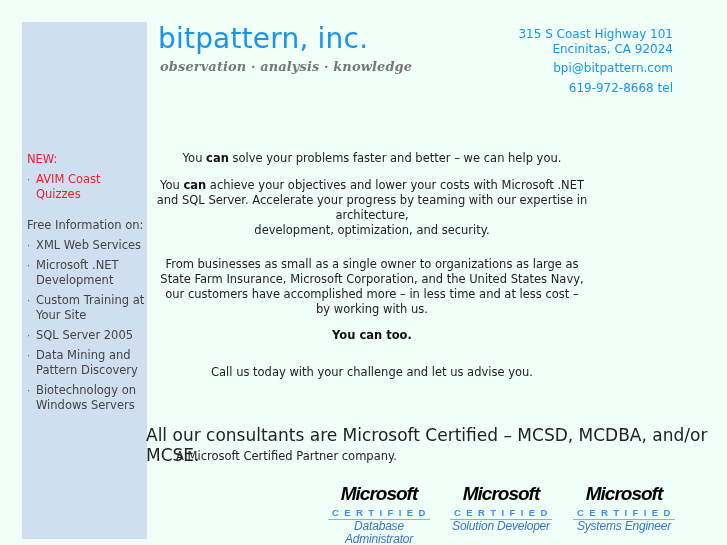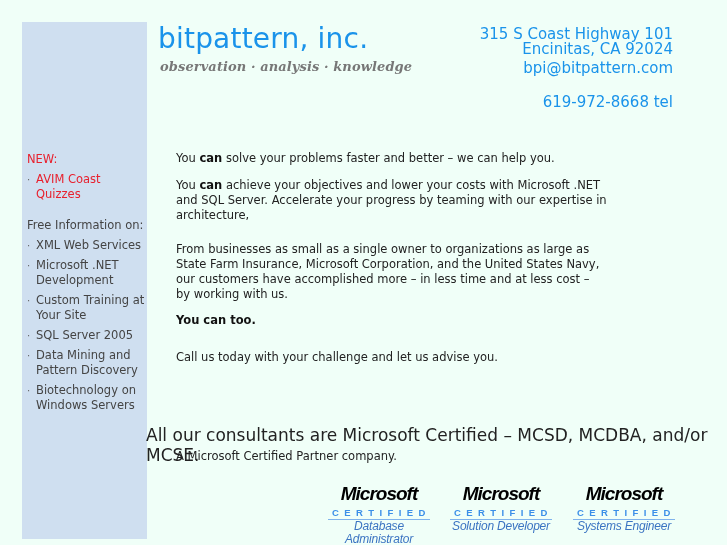--- a/index.html
+++ b/index.html
@@ -25,25 +25,25 @@
   .tagline {
     position: absolute; left: 160px; top: 59px;
     font-family: "DejaVu Serif", serif;
     font-style: italic; font-weight: bold;
     font-size: 13px; color: #777;
     letter-spacing: 0.1px;
   }
   .contact {
     position: absolute; right: 54px; top: 27px;
     text-align: right;
-    font-size: 15px; color: #1a93ea;
+    font-size: 12px; color: #1a93ea;
     line-height: 15px;
   }
   .contact .gap { margin-top: 4px; }
-  .contact .gap2 { margin-top: 19px; }
+  .contact .gap2 { margin-top: 5px; }
 
   .side-content {
     position: absolute; left: 27px; top: 152px;
     width: 120px;
     font-size: 11.5px; line-height: 15px;
     color: #444;
   }
   .side-new { color: #e8212e; margin-bottom: 5px; }
   .side-list { list-style: none; margin: 0; padding: 0; }
   .side-list li {
@@ -52,24 +52,25 @@
   }
   .side-list li .bullet {
     position: absolute; left: 0; top: 0;
     color: #666; font-size: 10px;
   }
   .side-list li.red a { color: #e8212e; }
   .side-list li a { color: #444; text-decoration: none; cursor: pointer; }
   .side-heading { margin-top: 16px; margin-bottom: 5px; color: #444; }
 
   .main {
-    position: absolute; left: 176px; top: 151px;
+    position: absolute; left: 152px; top: 151px;
     width: 440px;
     font-size: 11.5px; line-height: 15px;
     color: #222;
+    text-align: center;
   }
   .main p { margin: 0; }
   .main b { color: #111; }
   .p1 { margin-bottom: 12px !important; }
   .p2 { margin-bottom: 19px !important; }
   .p3 { margin-bottom: 11px !important; }
   .p4 { margin-bottom: 22px !important; }
   .foot1 { position: absolute; left: 146px; top: 425px; font-size: 17px; color: #222; }
   .foot2 { position: absolute; left: 176px; top: 449px; font-size: 11.5px; color: #222; }
 
@@ -146,21 +147,21 @@
       </li>
       <li>
         <span class="bullet">·</span>
         <a>Biotechnology on Windows Servers</a>
       </li>
     </ul>
   </div>
 
   <div class="main">
     <p class="p1"><span>You </span><b>can</b><span> solve your problems faster and better – we can help you.</span></p>
-    <p class="p2"><span>You </span><b>can</b><span> achieve your objectives and lower your costs with Microsoft .NET</span><br><span>and SQL Server.  Accelerate your progress by teaming with our expertise in architecture,</span><br></p>
+    <p class="p2"><span>You </span><b>can</b><span> achieve your objectives and lower your costs with Microsoft .NET</span><br><span>and SQL Server.  Accelerate your progress by teaming with our expertise in architecture,</span><br><span>development, optimization, and security.</span></p>
     <p class="p3"><span>From businesses as small as a single owner to organizations as large as</span><br><span>State Farm Insurance, Microsoft Corporation, and the United States Navy,</span><br><span>our customers have accomplished more – in less time and at less cost –</span><br><span>by working with us.</span></p>
     <p class="p4"><b>You can too.</b></p>
     <p>Call us today with your challenge and let us advise you.</p>
   </div>
 
   <div class="foot1">All our consultants are Microsoft Certified – MCSD, MCDBA, and/or MCSE.</div>
   <div class="foot2">A Microsoft Certified Partner company.</div>
 
   <div class="cert" style="left:326px;">
     <div class="ms"><span>Microsoft</span></div>

